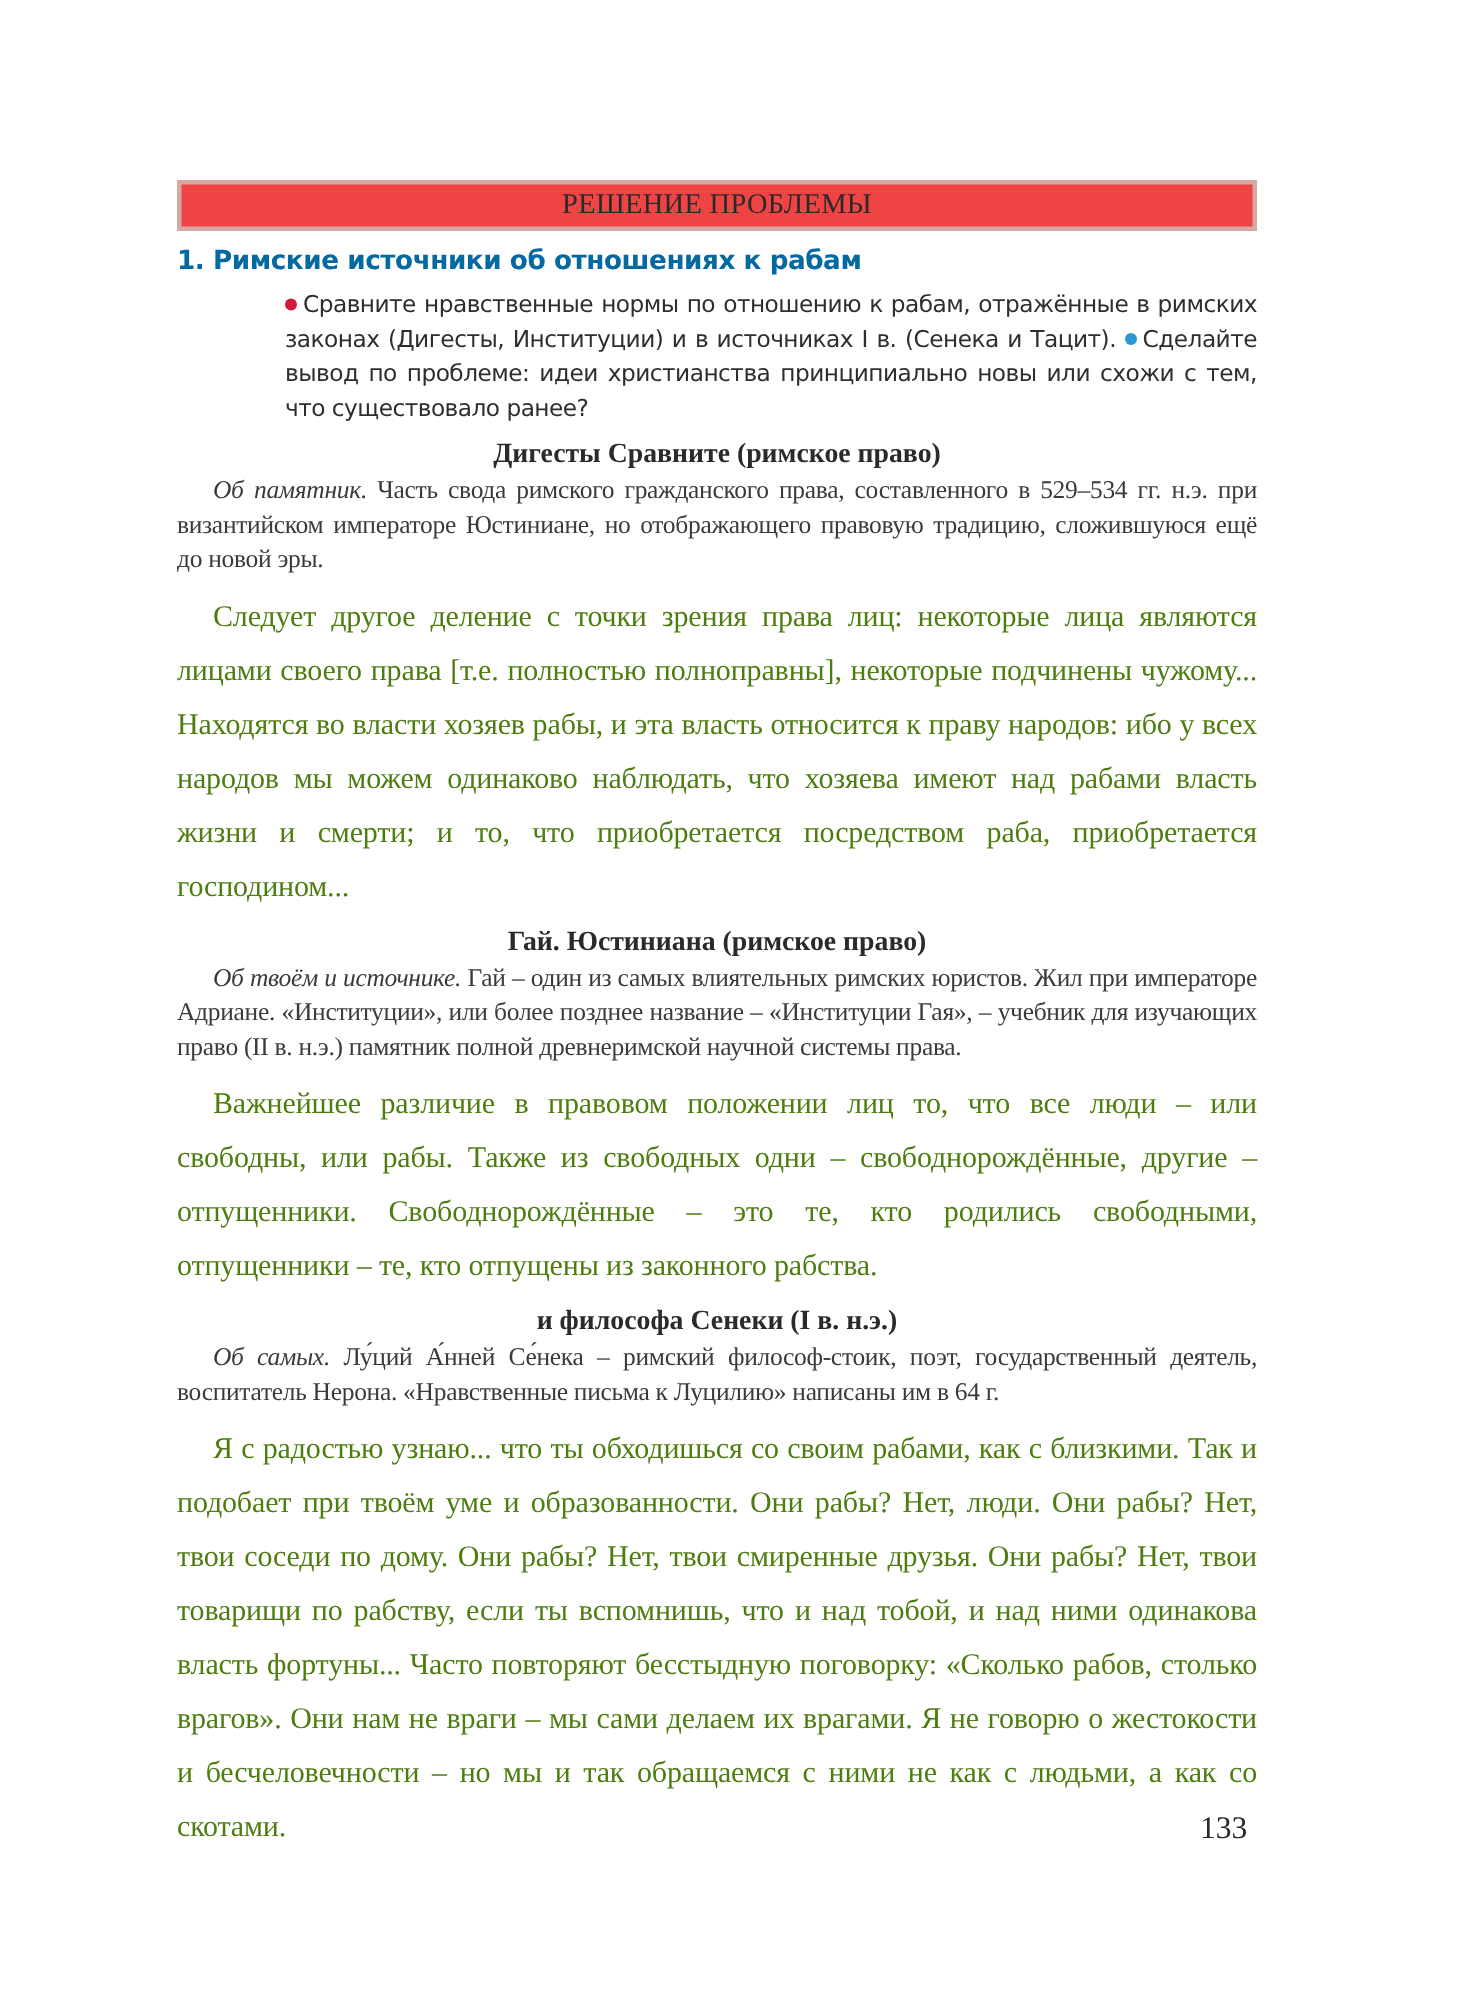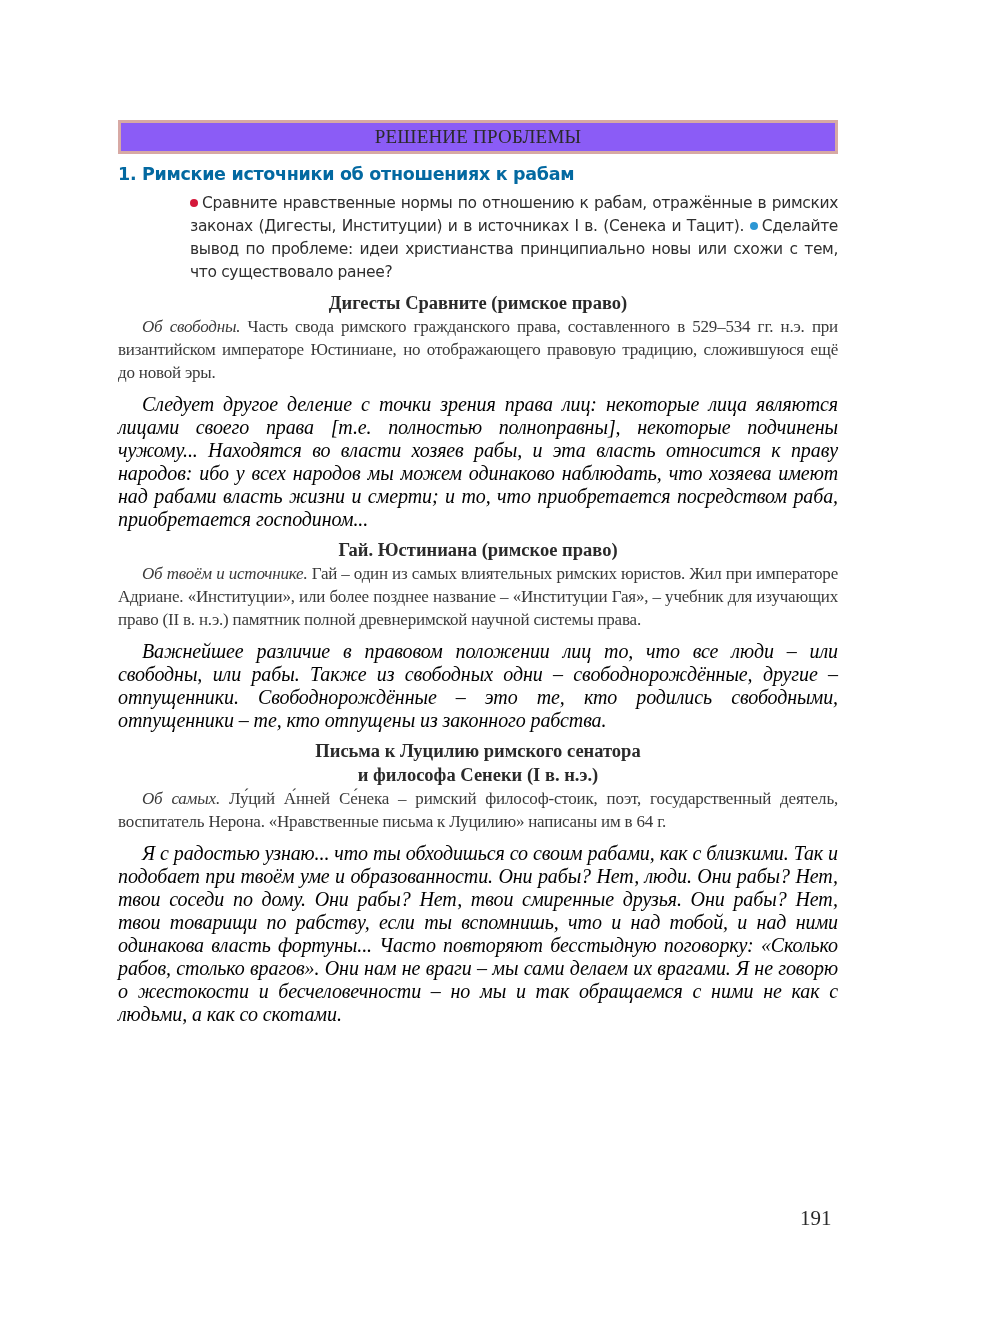--- a/index.html
+++ b/index.html
@@ -4,21 +4,21 @@
 <style>
   html, body { margin: 0; padding: 0; }
   body {
     width: 985px; height: 1329px; background: #ffffff;
     position: relative; overflow: hidden;
     font-family: "Liberation Serif", "DejaVu Serif", serif;
     color: #2a2a2a;
   }
   .page { position: absolute; left: 118px; top: 120px; width: 720px; }
   .problem-box {
-    height: 34px; background: #8b5cf6;
+    height: 34px; background: #ef4444;
     border: 3px solid #d7a9a4; box-sizing: border-box;
     display: flex; align-items: center; justify-content: center;
     font-size: 19px; color: #2a2a2a; letter-spacing: 0.2px;
   }
   .section-title {
     margin-top: 8px; font-family: "DejaVu Sans", "Liberation Sans", sans-serif;
     font-weight: bold; color: #0369a1; font-size: 17.5px; line-height: 24px;
     letter-spacing: -0.3px;
   }
   .task {
@@ -32,22 +32,22 @@
   .src-title {
     text-align: center; font-weight: bold; font-size: 18.5px; line-height: 24px;
     margin-top: 7px; color: #2a2a2a;
   }
   .about {
     font-size: 17px; line-height: 23px; text-align: justify; text-indent: 24px;
     color: #3a3a3a; letter-spacing: -0.2px;
   }
   .about i { font-style: italic; }
   .quote {
-    font-size: 20px; line-height: 23px; text-align: justify; text-indent: 24px;
-    margin-top: 9px; color: #000000; letter-spacing: -0.1px; font-style: italic;
+    font-size: 20px; line-height: 36px; text-align: justify; text-indent: 24px;
+    margin-top: 9px; color: #4d7c0f; letter-spacing: -0.1px;
   }
   .page-number {
     position: absolute; left: 800px; top: 1206px; font-size: 21px; color: #2a2a2a;
   }
 </style>
 </head>
 <body>
 
 <div class="page">
   <div class="problem-box">
@@ -56,36 +56,35 @@
 
   <div class="section-title">1. Римские источники об отношениях к рабам</div>
 
   <div class="task">
     <span class="dot red"></span><span>Сравните нравственные нормы по отношению к рабам, отражённые в римских законах (Дигесты, Институции) и в источниках I в. (Сенека и Тацит).</span>
     <span class="dot blue"></span><span>Сделайте вывод по проблеме: идеи христианства принципиально новы или схожи с тем, что существовало ранее?</span>
   </div>
 
   <div class="src-title">Дигесты Сравните (римское право)</div>
   <div class="about">
-    <i>Об свободны.</i>
+    <i>Об памятник.</i>
     <span>Часть свода римского гражданского права, составленного в 529–534 гг. н.э. при византийском императоре Юстиниане, но отображающего правовую традицию, сложившуюся ещё до новой эры.</span>
   </div>
   <div class="quote">Следует другое деление с точки зрения права лиц: некоторые лица являются лицами своего права [т.е. полностью полноправны], некоторые подчинены чужому... Находятся во власти хозяев рабы, и эта власть относится к праву народов: ибо у всех народов мы можем одинаково наблюдать, что хозяева имеют над рабами власть жизни и смерти; и то, что приобретается посредством раба, приобретается господином...</div>
 
   <div class="src-title">Гай. Юстиниана (римское право)</div>
   <div class="about">
     <i>Об твоём и источнике.</i>
     <span>Гай – один из самых влиятельных римских юристов. Жил при императоре Адриане. «Институции», или более позднее название – «Институции Гая», – учебник для изучающих право (II в. н.э.) памятник полной древнеримской научной системы права.</span>
   </div>
   <div class="quote">Важнейшее различие в правовом положении лиц то, что все люди – или свободны, или рабы. Также из свободных одни – свободнорождённые, другие – отпущенники. Свободнорождённые – это те, кто родились свободными, отпущенники – те, кто отпущены из законного рабства.</div>
 
   <div class="src-title">
-    <div>Письма к Луцилию римского сенатора</div>
     <div>и философа Сенеки (I в. н.э.)</div>
   </div>
   <div class="about">
     <i>Об самых.</i>
     <span>Лу́ций А́нней Се́нека – римский философ-стоик, поэт, государственный деятель, воспитатель Нерона. «Нравственные письма к Луцилию» написаны им в 64 г.</span>
   </div>
   <div class="quote">Я с радостью узнаю... что ты обходишься со своим рабами, как с близкими. Так и подобает при твоём уме и образованности. Они рабы? Нет, люди. Они рабы? Нет, твои соседи по дому. Они рабы? Нет, твои смиренные друзья. Они рабы? Нет, твои товарищи по рабству, если ты вспомнишь, что и над тобой, и над ними одинакова власть фортуны... Часто повторяют бесстыдную поговорку: «Сколько рабов, столько врагов». Они нам не враги – мы сами делаем их врагами. Я не говорю о жестокости и бесчеловечности – но мы и так обращаемся с ними не как с людьми, а как со скотами.</div>
 </div>
 
-<div class="page-number">191</div>
+<div class="page-number">133</div>
 
 </body></html>

